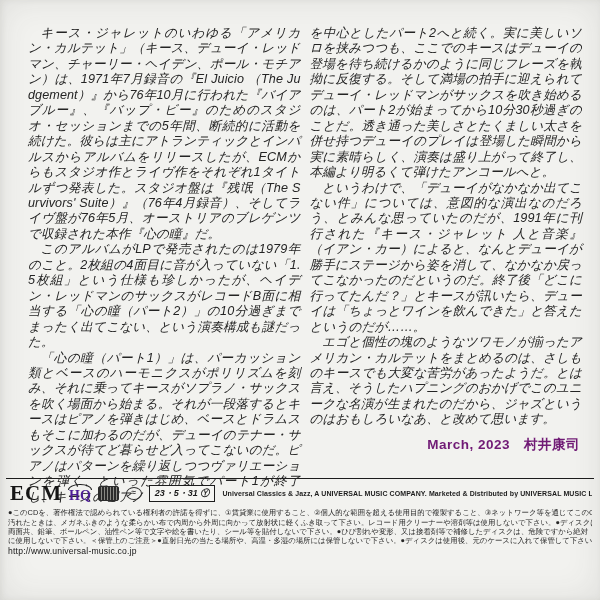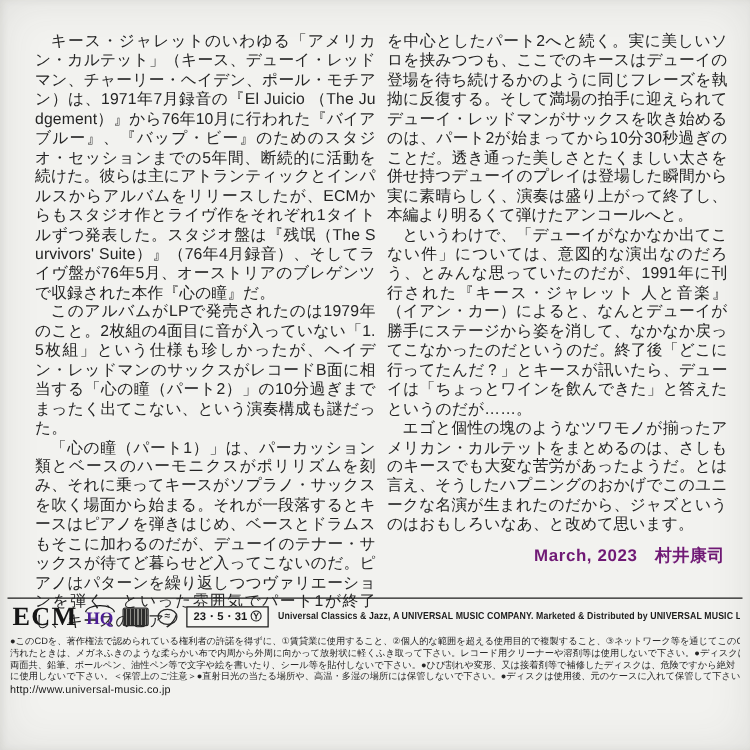--- a/index.html
+++ b/index.html
@@ -26,20 +26,21 @@
   .col p{
     margin:0;
     font-size:12.6px;
     line-height:15.45px;
     text-align:justify;
     text-justify:inter-character;
     word-break:break-all;
     overflow-wrap:anywhere;
     letter-spacing:0.1px;
     color:#242424;
+    font-style:italic;
   }
   .col p.indent{text-indent:1em;}
   .signature{
     margin-top:8px;
     text-align:right;
     font-weight:bold;
     font-size:13.5px;
     letter-spacing:0.5px;
     color:#701a75;
     padding-right:2px;
@@ -97,20 +98,21 @@
     font-size:8px;font-weight:bold;color:#2b2b2b;line-height:1;
   }
   .rental-date-box{
     border:1.2px solid #1c1c1c;
     font-size:9px;
     font-weight:bold;
     padding:1px 5px;
     white-space:nowrap;
     color:#1c1c1c;
     background:#f6f6f3;
+    font-style:italic;
   }
   .distribution{
     font-size:7px;
     font-weight:bold;
     white-space:nowrap;
     overflow:hidden;
     letter-spacing:0.1px;
     color:#1c1c1c;
     transform:scaleY(1.15);
   }

